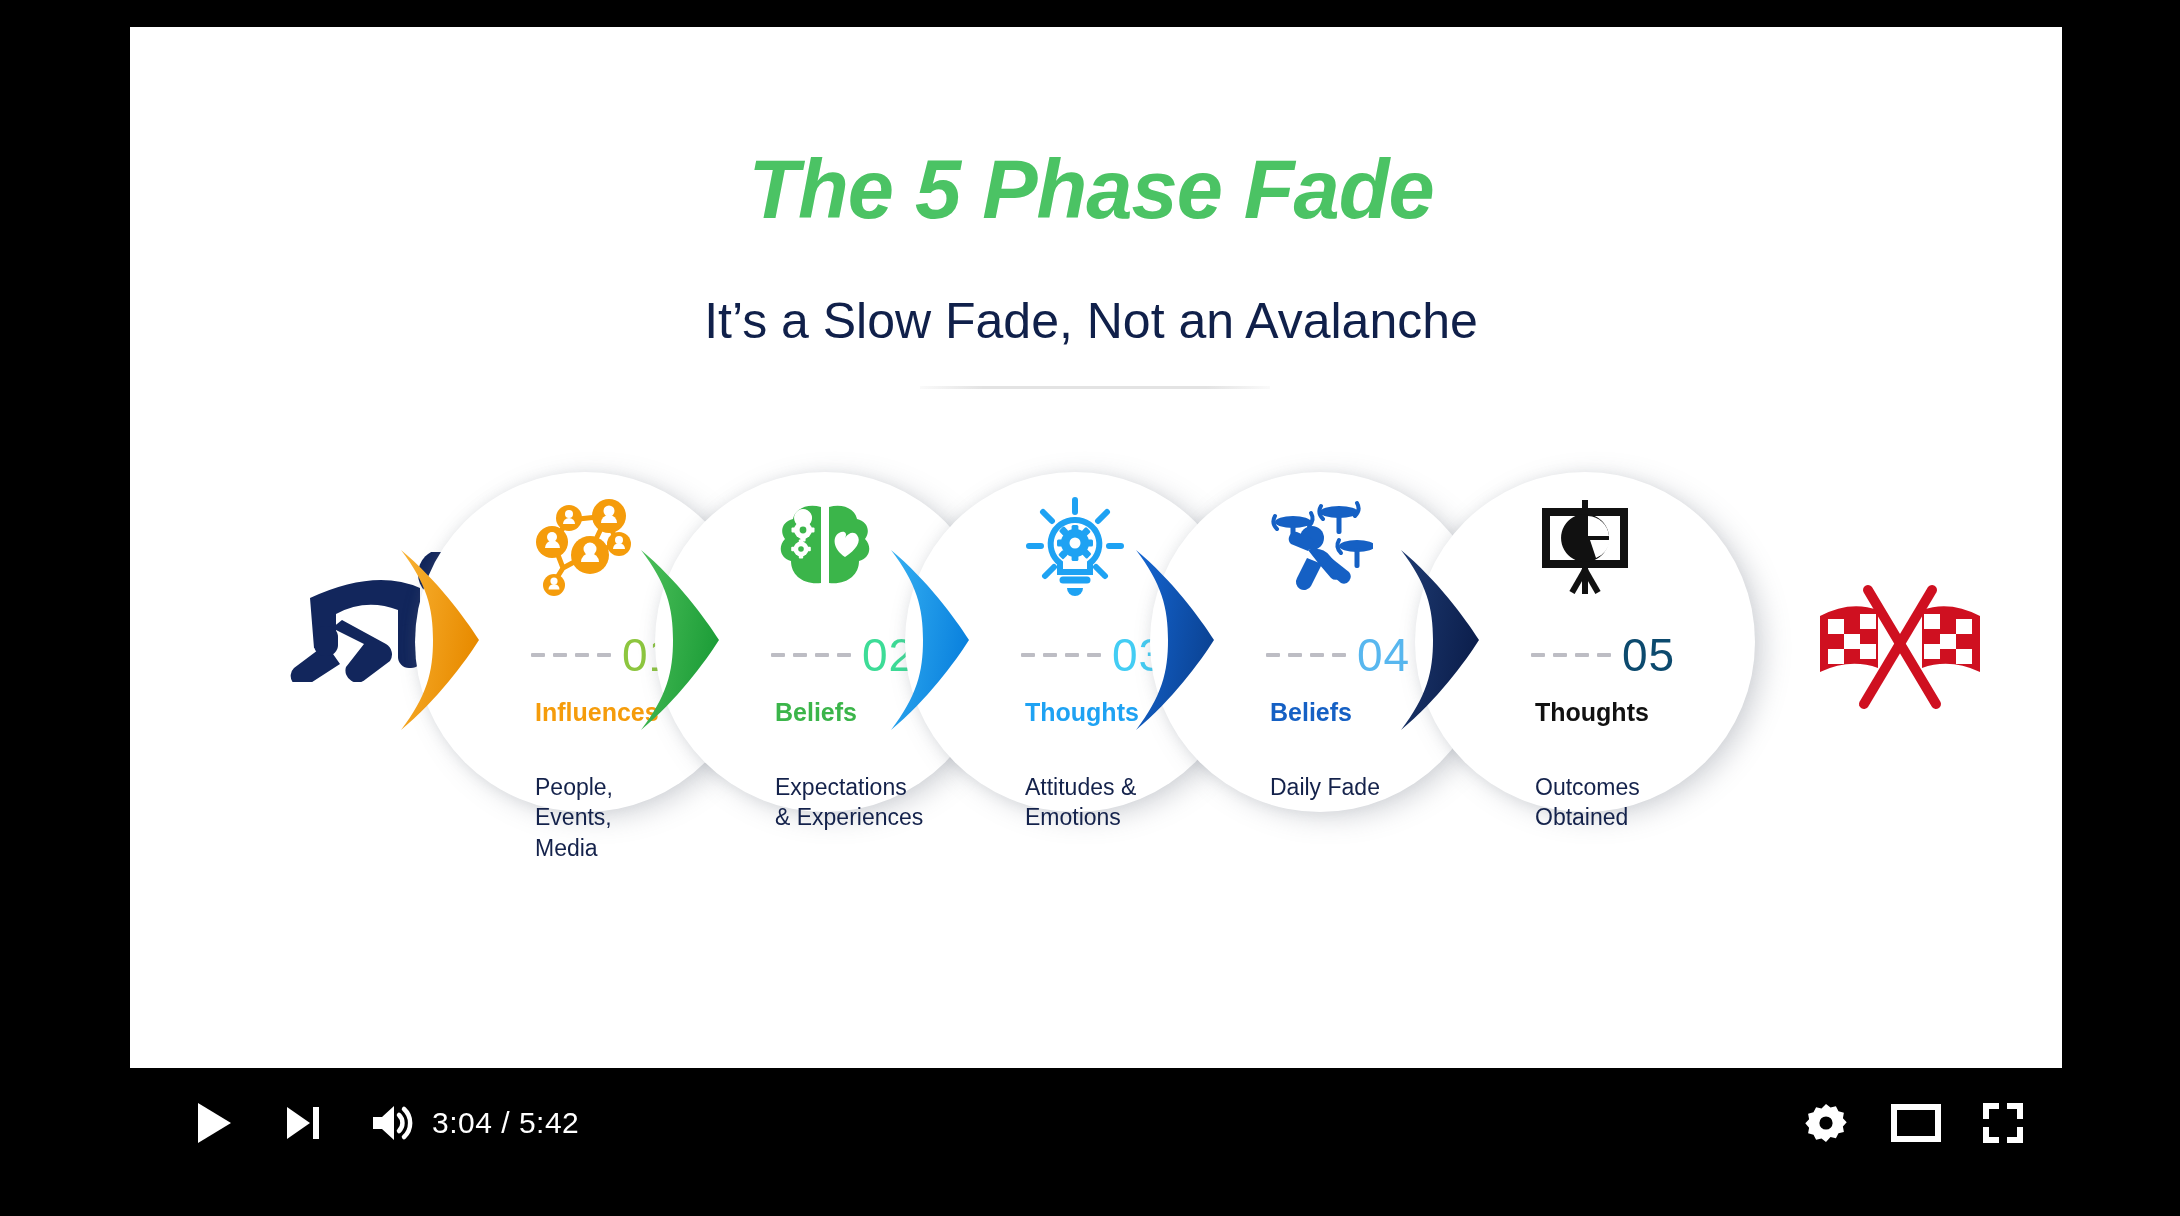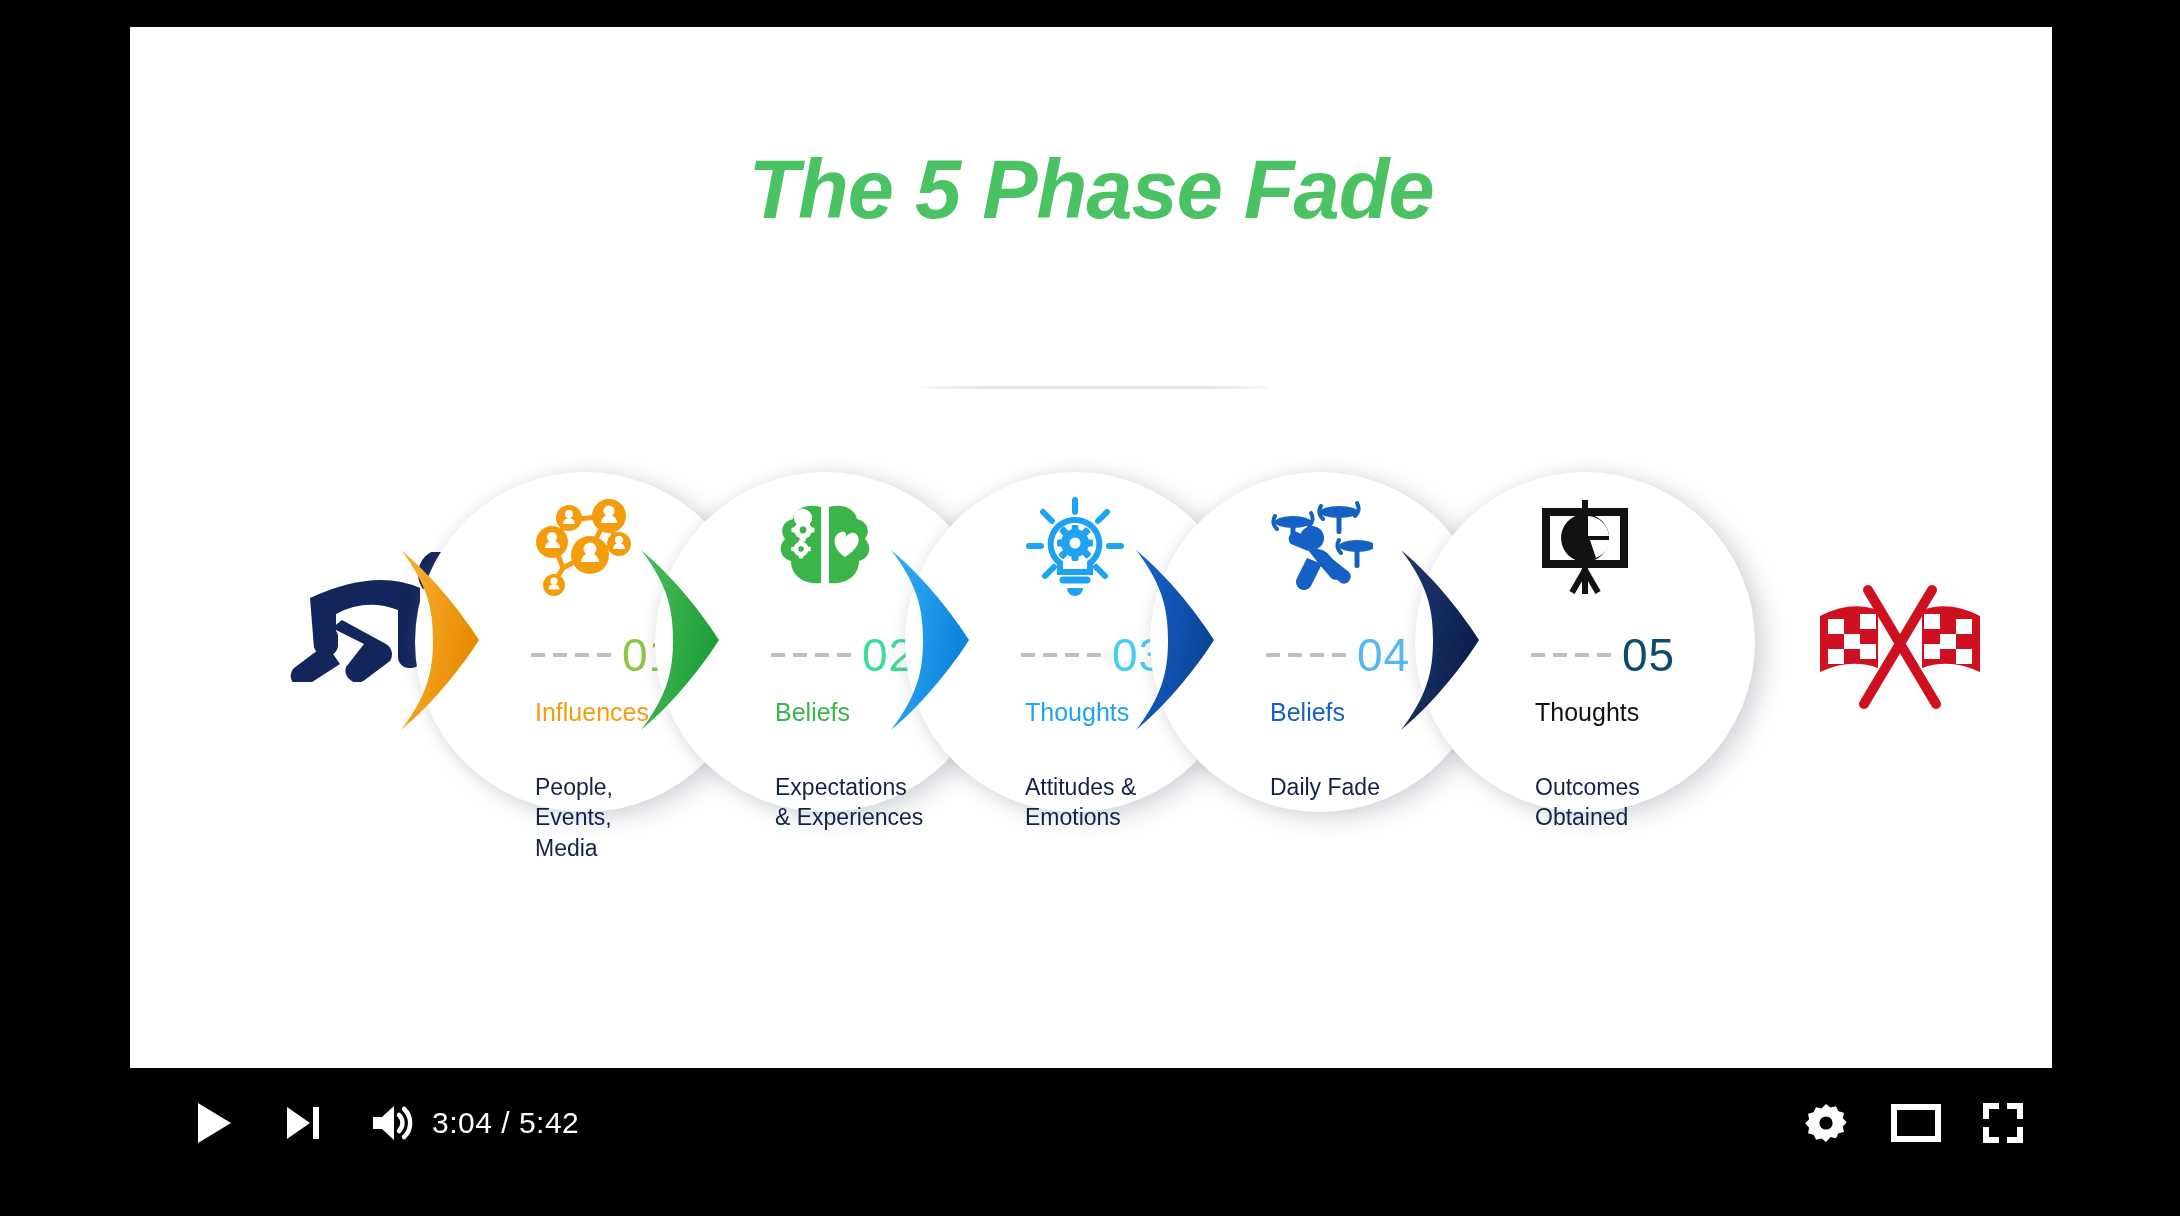--- a/index.html
+++ b/index.html
@@ -3,21 +3,21 @@
 <meta charset="utf-8">
 <style>
   html,body{margin:0;padding:0;background:#000;}
   body{width:2180px;height:1216px;overflow:hidden;font-family:"Liberation Sans",sans-serif;}
 
   #player{position:relative;width:2180px;height:1216px;background:#000;}
 
   
   #slide{
     position:absolute;left:130px;top:27px;width:1922px;height:1078px;
-    background:#fff;overflow:hidden;
+    background:#fff;overflow:hidden;padding-left:10px;
   }
 
   #title{
     position:absolute;left:0;top:115px;width:1922px;text-align:center;
     font-size:83px;font-weight:bold;font-style:italic;letter-spacing:-1px;
     color:#4bc364;white-space:nowrap;
   }
   #subtitle{
     position:absolute;left:0;top:265px;width:1922px;text-align:center;
     font-size:50px;color:#10204a;white-space:nowrap;font-weight:normal;
@@ -40,21 +40,21 @@
 
   .icon{position:absolute;left:50%;transform:translateX(-50%);top:16px;width:120px;height:116px;
         display:flex;align-items:center;justify-content:center;}
   .icon svg{display:block;}
 
   .numrow{position:absolute;left:116px;top:160px;display:flex;align-items:center;gap:11px;}
   .dashes{display:flex;gap:8px;}
   .dashes i{display:block;width:14px;height:4px;background:#bdbdc4;border-radius:1px;}
   .num{font-size:46px;font-weight:500;line-height:1;letter-spacing:1px;}
 
-  .pname{position:absolute;left:120px;top:226px;font-size:25px;font-weight:normal;white-space:nowrap;}
+  .pname{position:absolute;left:120px;top:226px;font-size:25px;font-weight:bold;white-space:nowrap;}
   .pdesc{position:absolute;left:120px;top:264px;font-size:23px;color:#14224b;line-height:1.32;white-space:pre;margin-top:36px;}
 
   
   #runner{position:absolute;left:150px;top:80px;}
   #flags{position:absolute;left:1680px;top:110px;}
 
   
   #progress-track{position:absolute;left:130px;top:1082px;width:1922px;height:16px;background:#fff;}
   #progress-fill{position:absolute;left:0;top:0;height:16px;background:#3faf4e;}
 
@@ -69,20 +69,21 @@
   #fullscreen-btn{left:1976px;width:54px;height:54px;}
 </style>
 </head>
 <body>
 
 <div id="player">
 
   <div id="slide">
 
     <div id="title">The 5 Phase Fade</div>
+    <div id="subtitle">It’s a Slow Fade, Not an Avalanche</div>
     <div id="divider"></div>
 
     <div id="flow">
 
       <div id="runner">
         <svg width="190" height="130" viewBox="0 0 190 130">
           <g fill="#12265c">
             <circle cx="163" cy="22" r="25"></circle>
             <path d="M30 46 Q95 16 140 36 L140 86 L118 86 L118 58 Q86 46 56 62 L56 96 L34 96 Z"></path>
             <path d="M46 92 L14 116 a11 11 0 0 0 12 18 L60 112 Z"></path>

